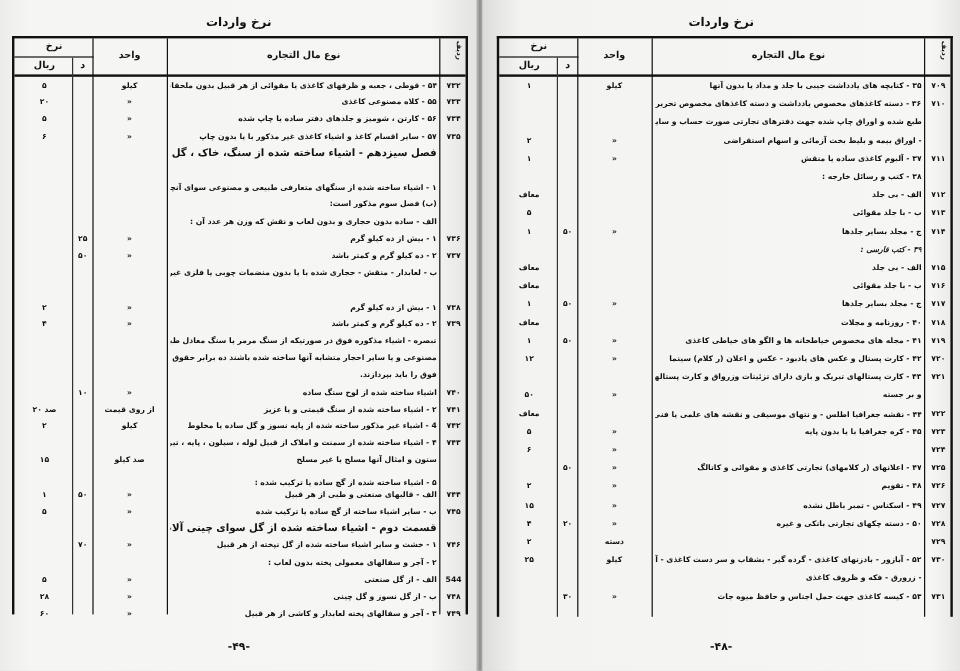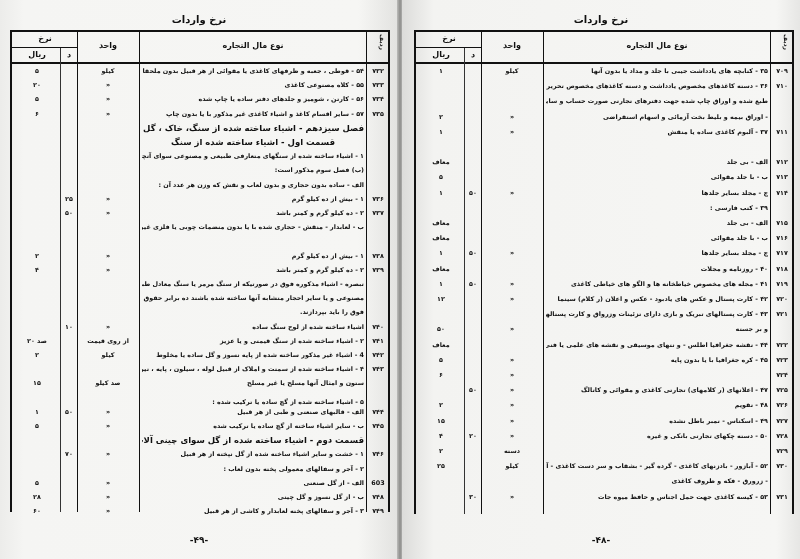--- a/index.html
+++ b/index.html
@@ -98,27 +98,20 @@
           <span class="d"></span>
           <span class="rial">۶</span>
         </div>
         <div class="row" style="top: 56.8px;">
           <span class="num"></span>
           <span class="desc heading">فصل سیزدهم - اشیاء ساخته شده از سنگ، خاک ، گل و چینی آلات</span>
           <span class="unit"></span>
           <span class="d"></span>
           <span class="rial"></span>
         </div>
-        <div class="row" style="top: 71px;">
-          <span class="num"></span>
-          <span class="desc heading">قسمت اول - اشیاء ساخته شده از سنگ</span>
-          <span class="unit"></span>
-          <span class="d"></span>
-          <span class="rial"></span>
-        </div>
         <div class="row" style="top: 85.2px;">
           <span class="num"></span>
           <span class="desc">۱ - اشیاء ساخته شده از سنگهای متعارفی طبیعی و مصنوعی سوای آنچه که در قسمت</span>
           <span class="unit"></span>
           <span class="d"></span>
           <span class="rial"></span>
         </div>
         <div class="row" style="top: 99.4px;">
           <span class="num"></span>
           <span class="desc">(ب) فصل سوم مذکور است:</span>
@@ -260,21 +253,21 @@
           <span class="rial"></span>
         </div>
         <div class="row" style="top: 397.6px;">
           <span class="num"></span>
           <span class="desc">۲ - آجر و سفالهای معمولی پخته بدون لعاب :</span>
           <span class="unit"></span>
           <span class="d"></span>
           <span class="rial"></span>
         </div>
         <div class="row" style="top: 411.8px;">
-          <span class="num">603</span>
+          <span class="num">544</span>
           <span class="desc">الف - از گل صنعتی</span>
           <span class="unit">«</span>
           <span class="d"></span>
           <span class="rial">۵</span>
         </div>
         <div class="row" style="top: 426px;">
           <span class="num">۷۴۸</span>
           <span class="desc">ب - از گل نسوز و گل چینی</span>
           <span class="unit">«</span>
           <span class="d"></span>
@@ -340,20 +333,27 @@
           <span class="d"></span>
           <span class="rial">۲</span>
         </div>
         <div class="row" style="top: 60.8px;">
           <span class="num">۷۱۱</span>
           <span class="desc">۳۷ - آلبوم کاغذی ساده یا منقش</span>
           <span class="unit">«</span>
           <span class="d"></span>
           <span class="rial">۱</span>
         </div>
+        <div class="row" style="top: 76px;">
+          <span class="num"></span>
+          <span class="desc">۳۸ - کتب و رسائل خارجه :</span>
+          <span class="unit"></span>
+          <span class="d"></span>
+          <span class="rial"></span>
+        </div>
         <div class="row" style="top: 91.2px;">
           <span class="num">۷۱۲</span>
           <span class="desc">الف - بی جلد</span>
           <span class="unit"></span>
           <span class="d"></span>
           <span class="rial">معاف</span>
         </div>
         <div class="row" style="top: 106.4px;">
           <span class="num">۷۱۳</span>
           <span class="desc">ب - با جلد مقوائی</span>
@@ -361,21 +361,21 @@
           <span class="d"></span>
           <span class="rial">۵</span>
         </div>
         <div class="row" style="top: 121.6px;">
           <span class="num">۷۱۴</span>
           <span class="desc">ج - مجلد بسایر جلدها</span>
           <span class="unit">«</span>
           <span class="d">۵۰</span>
           <span class="rial">۱</span>
         </div>
-        <div class="row" style="top: 136.8px;">
+        <div class="row" style="top: 136.8px; font-style: italic;">
           <span class="num"></span>
           <span class="desc">۳۹ - کتب فارسی :</span>
           <span class="unit"></span>
           <span class="d"></span>
           <span class="rial"></span>
         </div>
         <div class="row" style="top: 152px;">
           <span class="num">۷۱۵</span>
           <span class="desc">الف - بی جلد</span>
           <span class="unit"></span>

